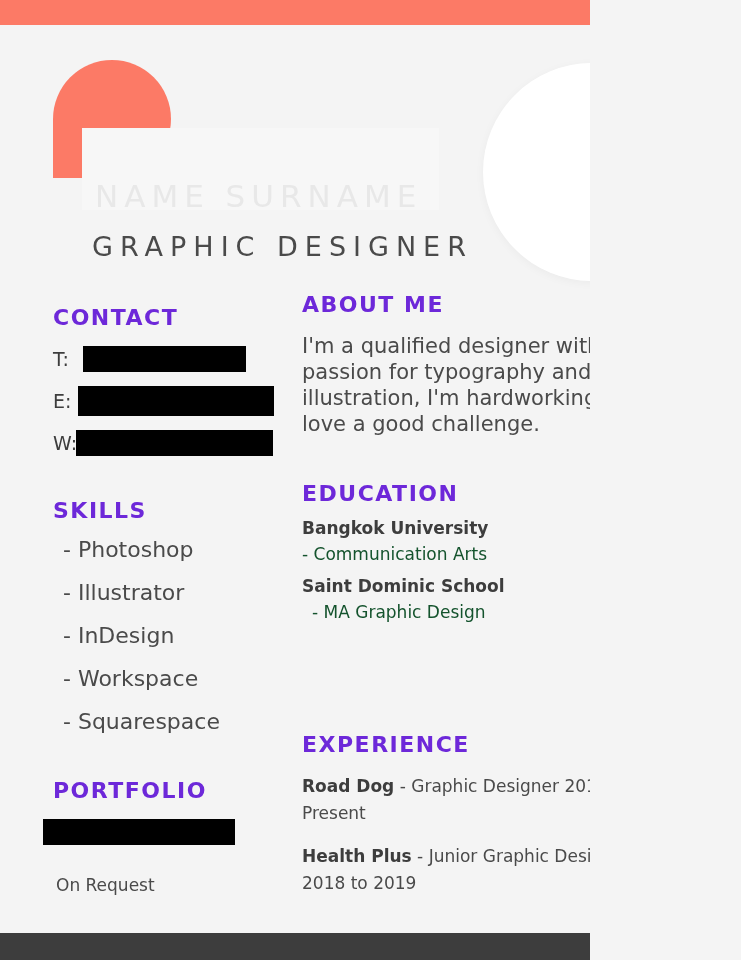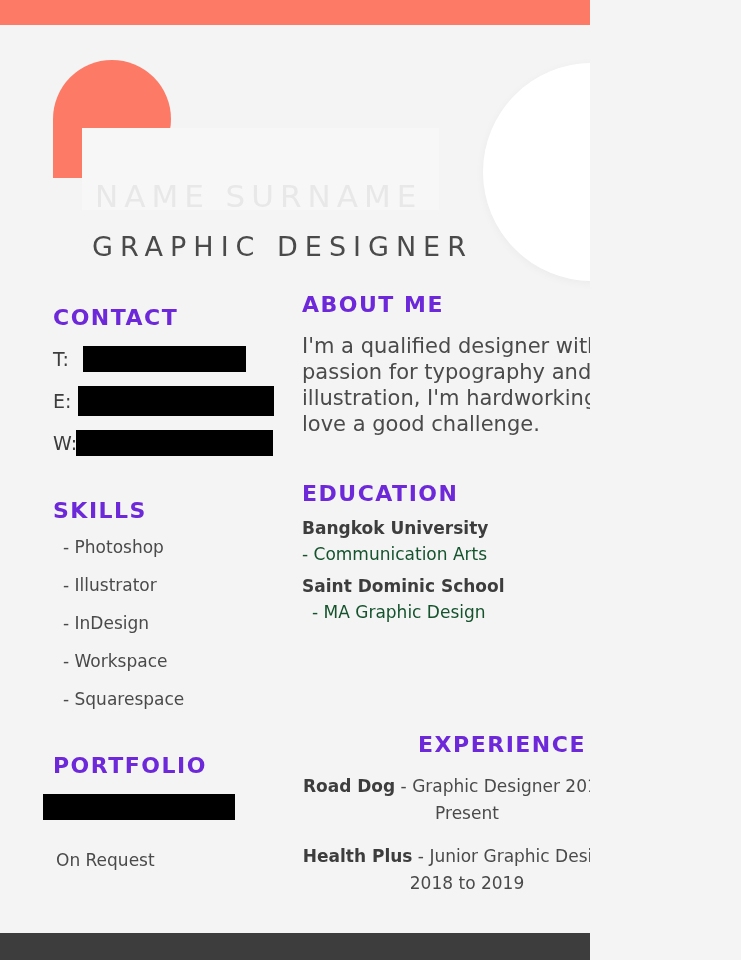--- a/index.html
+++ b/index.html
@@ -144,21 +144,21 @@
   .redact.r2 { width: 196px; height: 30px; margin-left: -5px; }
   .redact.r3 { width: 197px; height: 26px; margin-left: -7px; }
 
   .skills-block { margin-top: 42px; }
   .skills-list {
     margin: 14px 0 0 0;
     padding: 0;
     list-style: none;
   }
   .skills-list li {
-    font-size: 17px;
+    font-size: 22px;
     color: #4a4a4a;
     margin-bottom: 18px;
     padding-left: 10px;
     font-family: "DejaVu Sans", sans-serif;
   }
 
   .portfolio-block { margin-top: 44px; }
   .portfolio-redact {
     margin-top: 16px;
     width: 192px;
@@ -189,21 +189,21 @@
     font-weight: bold;
     color: #3d3d3d;
   }
   .edu-detail {
     font-size: 17px;
     color: #14532d;
     margin-top: 6px;
   }
   .edu-detail.indent { padding-left: 10px; }
 
-  .experience-block { margin-top: 110px; text-align: center; }
+  .experience-block { margin-top: 110px; }
   .exp-entry { margin-top: 16px; width: 330px; line-height: 26px; }
   .exp-company {
     font-size: 17px;
     font-weight: bold;
     color: #3d3d3d;
   }
   .exp-role {
     font-size: 17px;
     color: #4a4a4a;
   }

